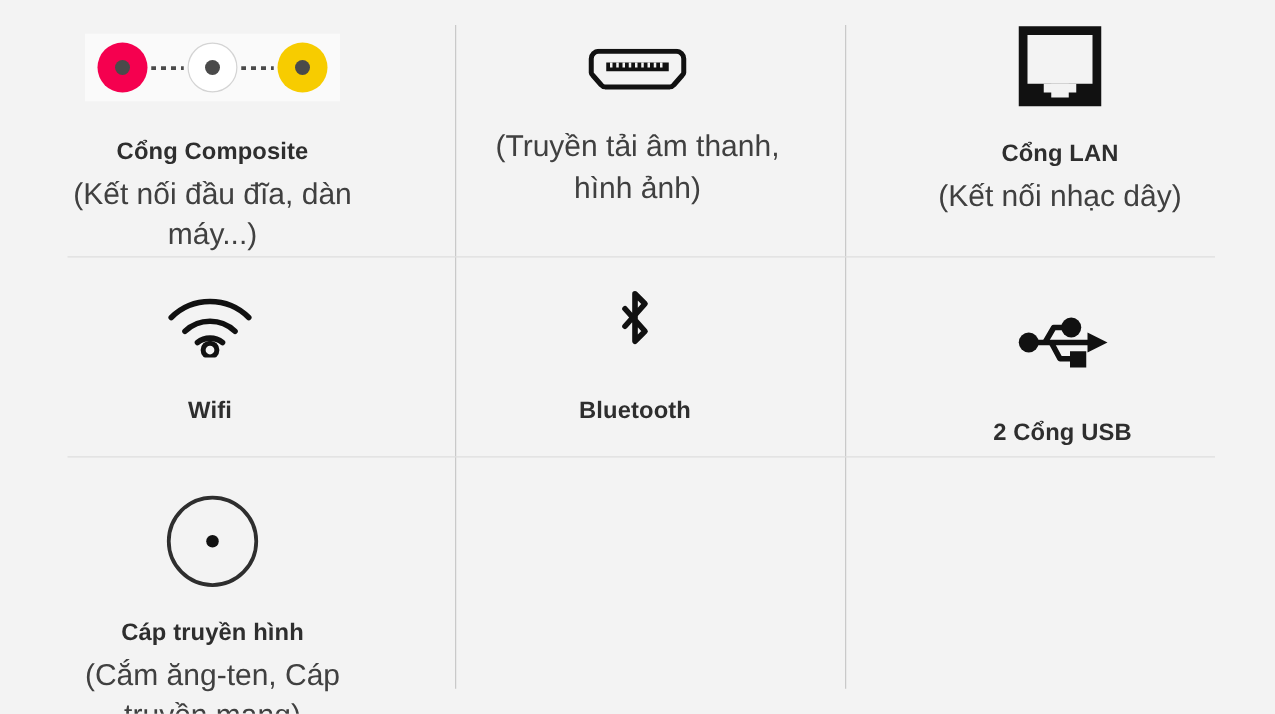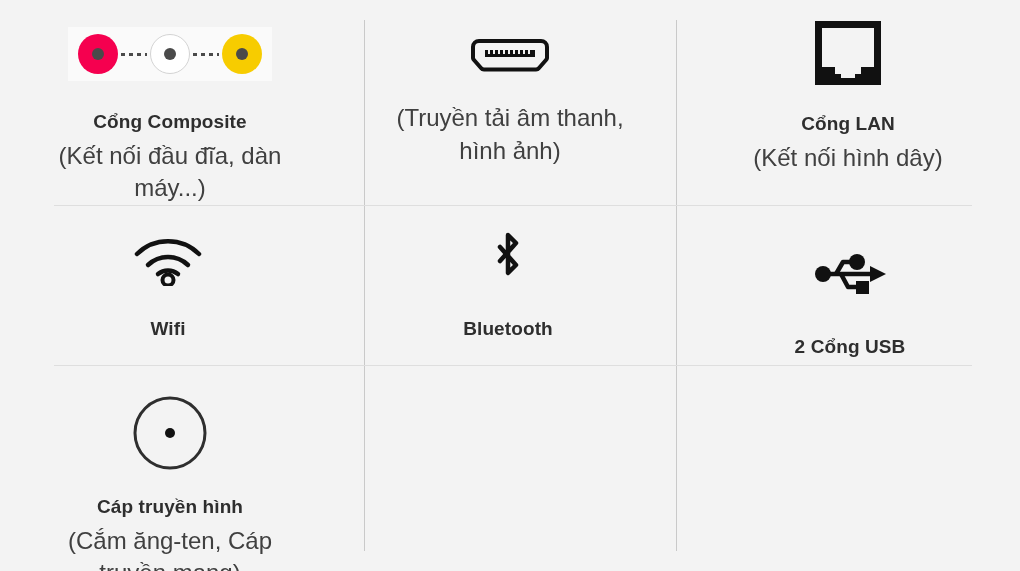--- a/index.html
+++ b/index.html
@@ -198,21 +198,21 @@
 
   <div class="cell cell-r2">
     <div class="icon-wrap">
       <div class="lan-box">
         <span class="lan-jack"></span>
         <span class="lan-notch"></span>
         <span class="lan-notch2"></span>
       </div>
     </div>
     <div class="title">Cổng LAN</div>
-    <div class="subtitle">(Kết nối hình dây)</div>
+    <div class="subtitle">(Kết nối nhạc dây)</div>
   </div>
 
   <div class="cell cell-r2">
     <div class="icon-wrap">
       <svg width="74" height="56" viewBox="0 0 74 56" aria-hidden="true">
         <path d="M6 24 A44 44 0 0 1 68 24" fill="none" stroke="#111" stroke-width="4.5" stroke-linecap="round"></path>
         <path d="M17 35 A29 29 0 0 1 57 35" fill="none" stroke="#111" stroke-width="4.5" stroke-linecap="round"></path>
         <path d="M27 44 A16 16 0 0 1 47 44" fill="none" stroke="#111" stroke-width="4.5" stroke-linecap="round"></path>
         <circle cx="37" cy="50" r="5.5" fill="none" stroke="#111" stroke-width="4"></circle>
       </svg>

